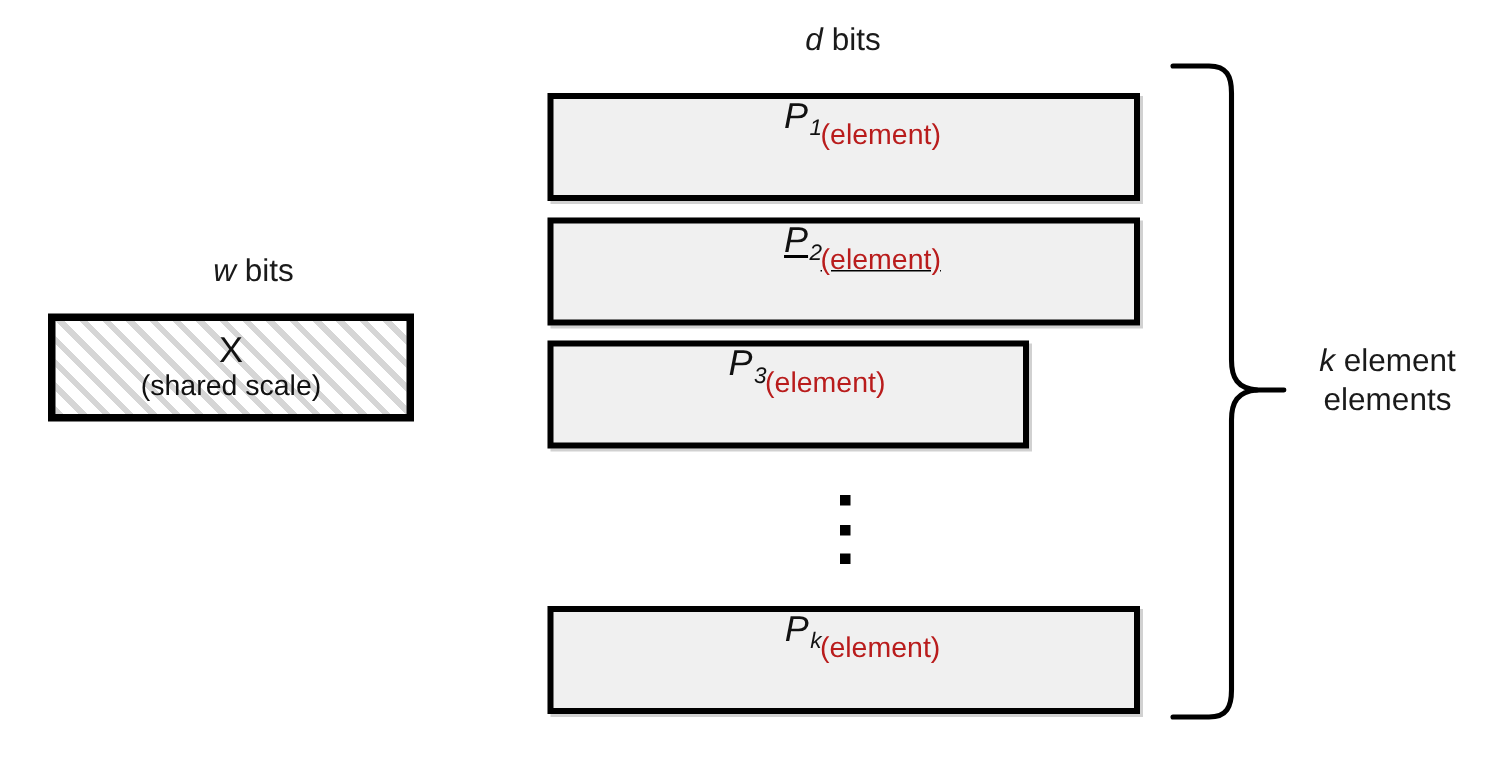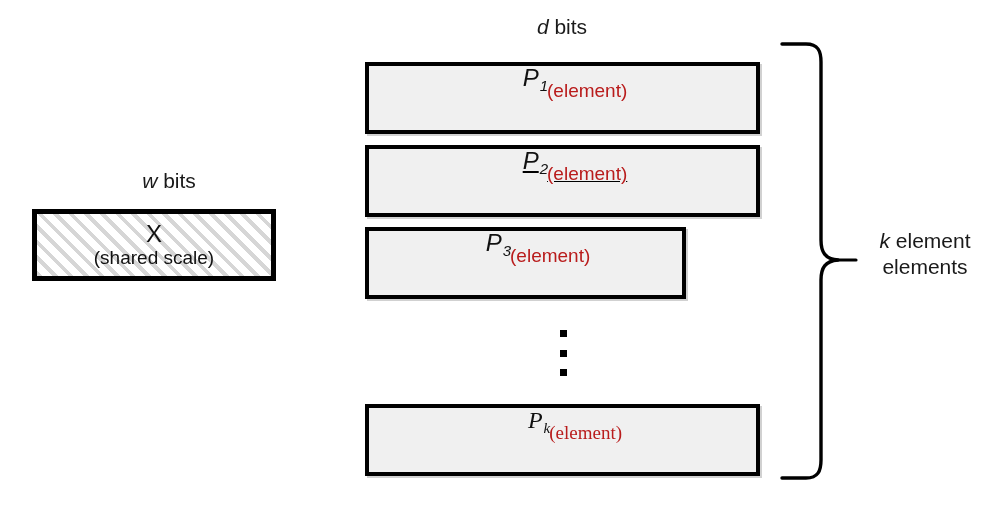--- a/index.html
+++ b/index.html
@@ -156,21 +156,21 @@
     <span class="pname"><span>P</span><sub>3</sub></span>
     <span class="psub">(element)</span>
   </div>
 
   <div class="vdots" style="left:559px; top:330px; width:8px; height:46px;">
     <i></i>
       <i></i>
       <i></i>
   </div>
 
-  <div class="pbox" style="left:365px; top:404px; width:395px; height:72px;font-family:Liberation Serif, serif;">
+  <div class="pbox" style="left:365px; top:404px; width:395px; height:72px;">
     <span class="pname"><span>P</span><sub>k</sub></span>
     <span class="psub">(element)</span>
   </div>
 
   <div class="brace" style="left:780px; top:40px;">
     <svg width="82" height="444" viewBox="0 0 82 444">
       <path d="M 2 4
                L 26 4
                C 38 4 41 11 41 22
                L 41 200

